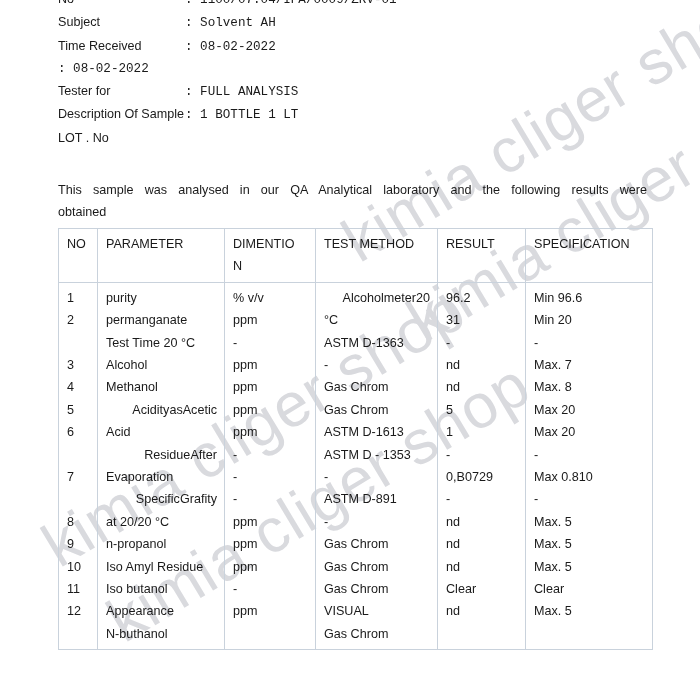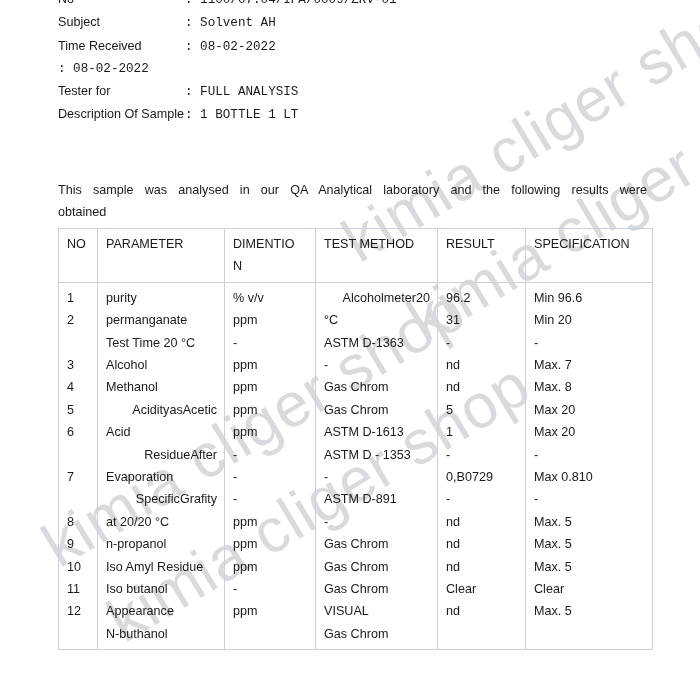--- a/index.html
+++ b/index.html
@@ -152,20 +152,21 @@
       </div>
       <div class="meta-row">
         <span class="meta-label">Tester for</span>
         <span class="meta-value">: FULL ANALYSIS</span>
       </div>
       <div class="meta-row">
         <span class="meta-label">Description Of Sample</span>
         <span class="meta-value">: 1 BOTTLE 1 LT</span>
       </div>
       <div class="meta-row">
+        <span class="meta-label">LOT . No</span>
       </div>
     </div>
 
   <div class="intro">
     <div class="intro-l1">This sample was analysed in our QA Analytical laboratory and the following results were</div>
     <div class="intro-l2">obtained</div>
   </div>
 
   <table id="results-table">
     <colgroup>

